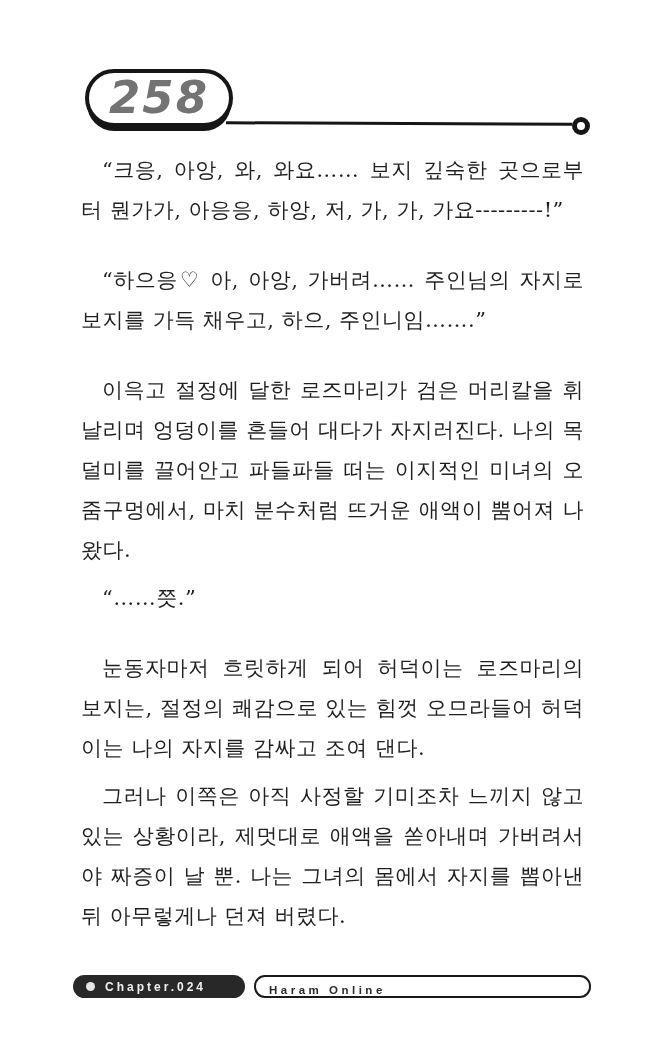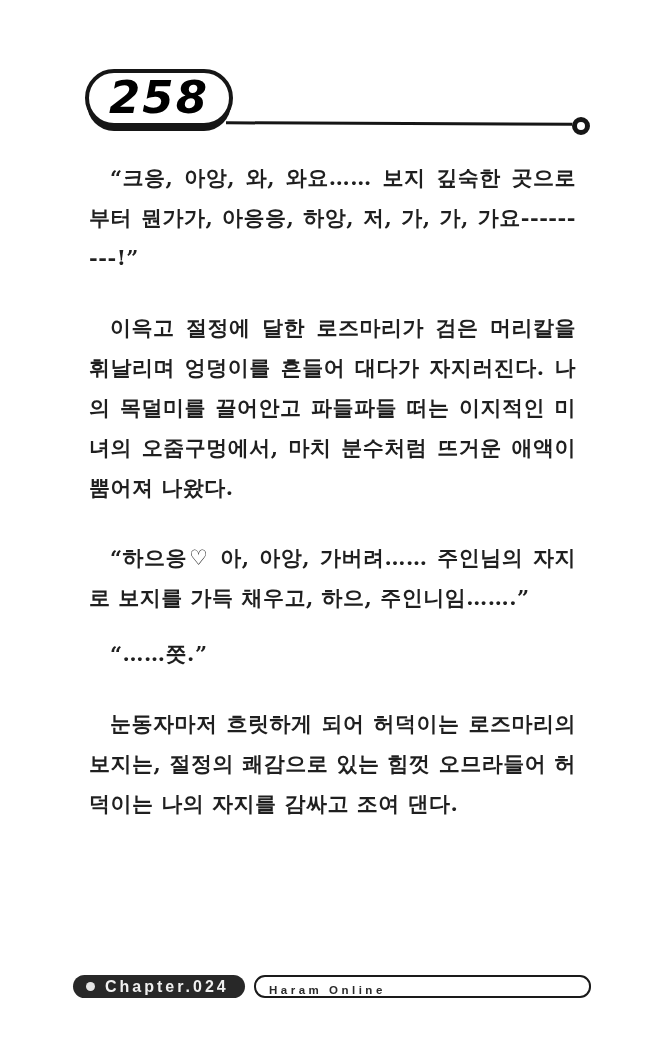--- a/index.html
+++ b/index.html
@@ -31,21 +31,21 @@
     display: flex;
     align-items: center;
     justify-content: center;
   }
   .page-badge .num {
     font-family: "DejaVu Sans", sans-serif;
     font-style: italic;
     font-weight: 700;
     font-size: 45px;
     letter-spacing: 2px;
-    color: #000000;
+    color: #737373;
     transform: translateY(-1px);
   }
   .header-rule {
     position: absolute;
     left: 226px;
     top: 122px;
     width: 346px;
     height: 3px;
     background: #161616;
     transform: rotate(0.25deg);
@@ -68,23 +68,22 @@
     top: 142px;
     width: 519px;
     color: #1f1f1f;
     font-size: 21px;
     line-height: 40px;
     letter-spacing: 0.5px;
     text-align: justify;
     word-break: break-all;
   }
   .body-text p {
-    margin: 16px;
+    margin: 8px;
     text-indent: 1em;
-    font-weight: bold;
   }
   .body-text p.gap {
     margin-top: 30px;
   }
 
   
   .footer {
     position: absolute;
     left: 0;
     top: 975px;
@@ -106,21 +105,21 @@
   .chapter-pill .bullet {
     width: 9px;
     height: 9px;
     border-radius: 50%;
     background: #e6e6e6;
     margin: 0 10px 0 13px;
     flex: 0 0 auto;
   }
   .chapter-pill .label {
     color: #f0f0f0;
-    font-size: 16px;
+    font-size: 12px;
     font-weight: 700;
     letter-spacing: 3px;
     white-space: nowrap;
     transform: translateY(-0.5px);
   }
   .title-pill {
     position: absolute;
     left: 254px;
     top: 0;
     width: 333px;
@@ -146,24 +145,25 @@
 <div class="page">
 
   <div class="page-badge">
     <span class="num">258</span>
   </div>
   <div class="header-rule"></div>
   <div class="header-ring"></div>
 
   <div class="body-text">
     <p>“크응, 아앙, 와, 와요…… 보지 깊숙한 곳으로부터 뭔가가, 아응응, 하앙, 저, 가, 가, 가요---------!”</p>
+    <p class="gap">“하으응♡ 아, 아앙, 가버려…… 주인님의 자지로 보지를 가득 채우고, 하으, 주인니임…….”</p>
     <p class="gap">이윽고 절정에 달한 로즈마리가 검은 머리칼을 휘날리며 엉덩이를 흔들어 대다가 자지러진다. 나의 목덜미를 끌어안고 파들파들 떠는 이지적인 미녀의 오줌구멍에서, 마치 분수처럼 뜨거운 애액이 뿜어져 나왔다.</p>
-    <p class="gap">“하으응♡ 아, 아앙, 가버려…… 주인님의 자지로 보지를 가득 채우고, 하으, 주인니임…….”</p>
     <p>“……쯧.”</p>
     <p class="gap">눈동자마저 흐릿하게 되어 허덕이는 로즈마리의 보지는, 절정의 쾌감으로 있는 힘껏 오므라들어 허덕이는 나의 자지를 감싸고 조여 댄다.</p>
+    <p>그러나 이쪽은 아직 사정할 기미조차 느끼지 않고 있는 상황이라, 제멋대로 애액을 쏟아내며 가버려서야 짜증이 날 뿐. 나는 그녀의 몸에서 자지를 뽑아낸 뒤 아무렇게나 던져 버렸다.</p>
   </div>
 
   <div class="footer">
     <div class="chapter-pill">
       <span class="bullet"></span>
       <span class="label">Chapter.024</span>
     </div>
     <div class="title-pill">
       <span class="label">Haram Online</span>
     </div>

